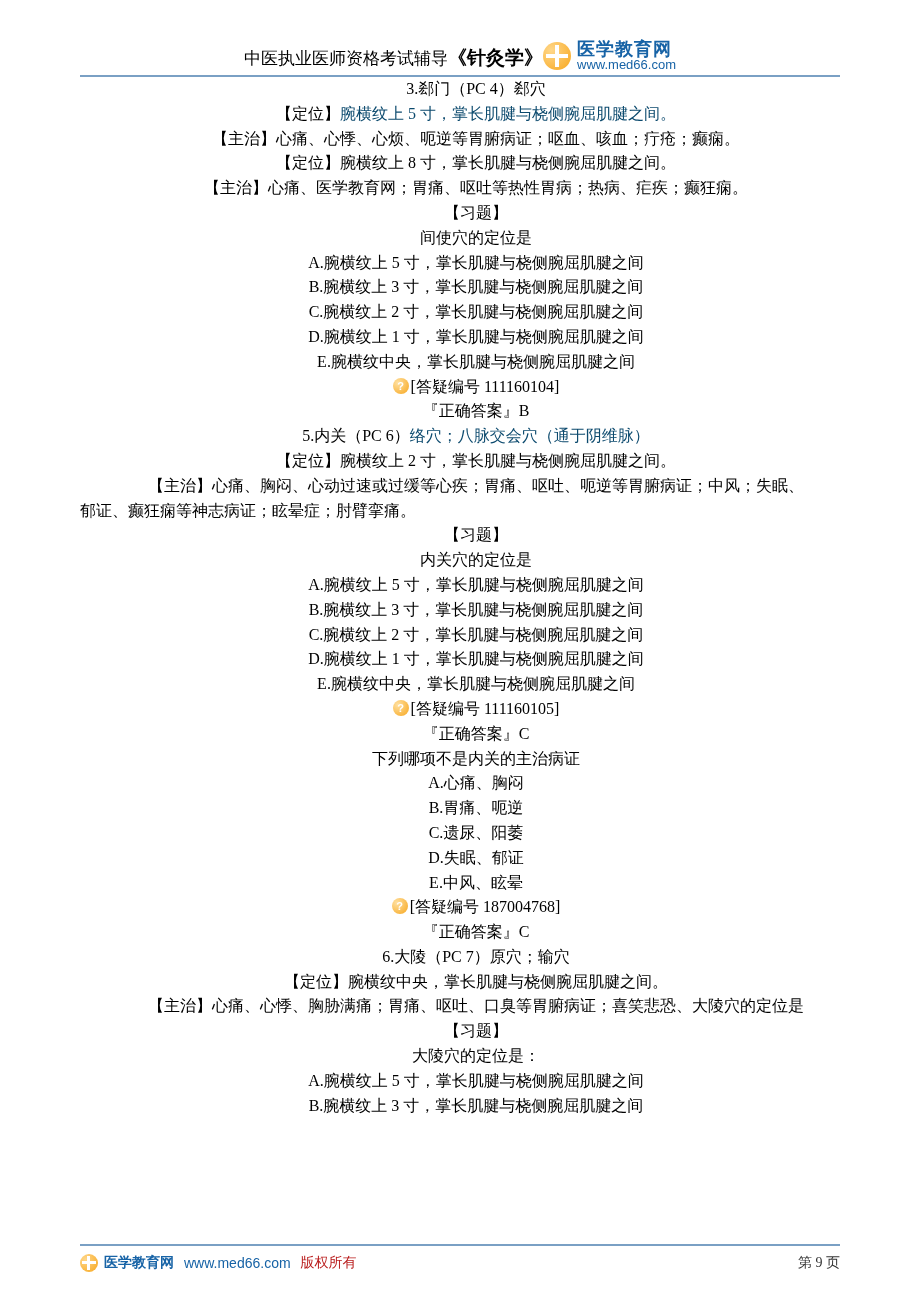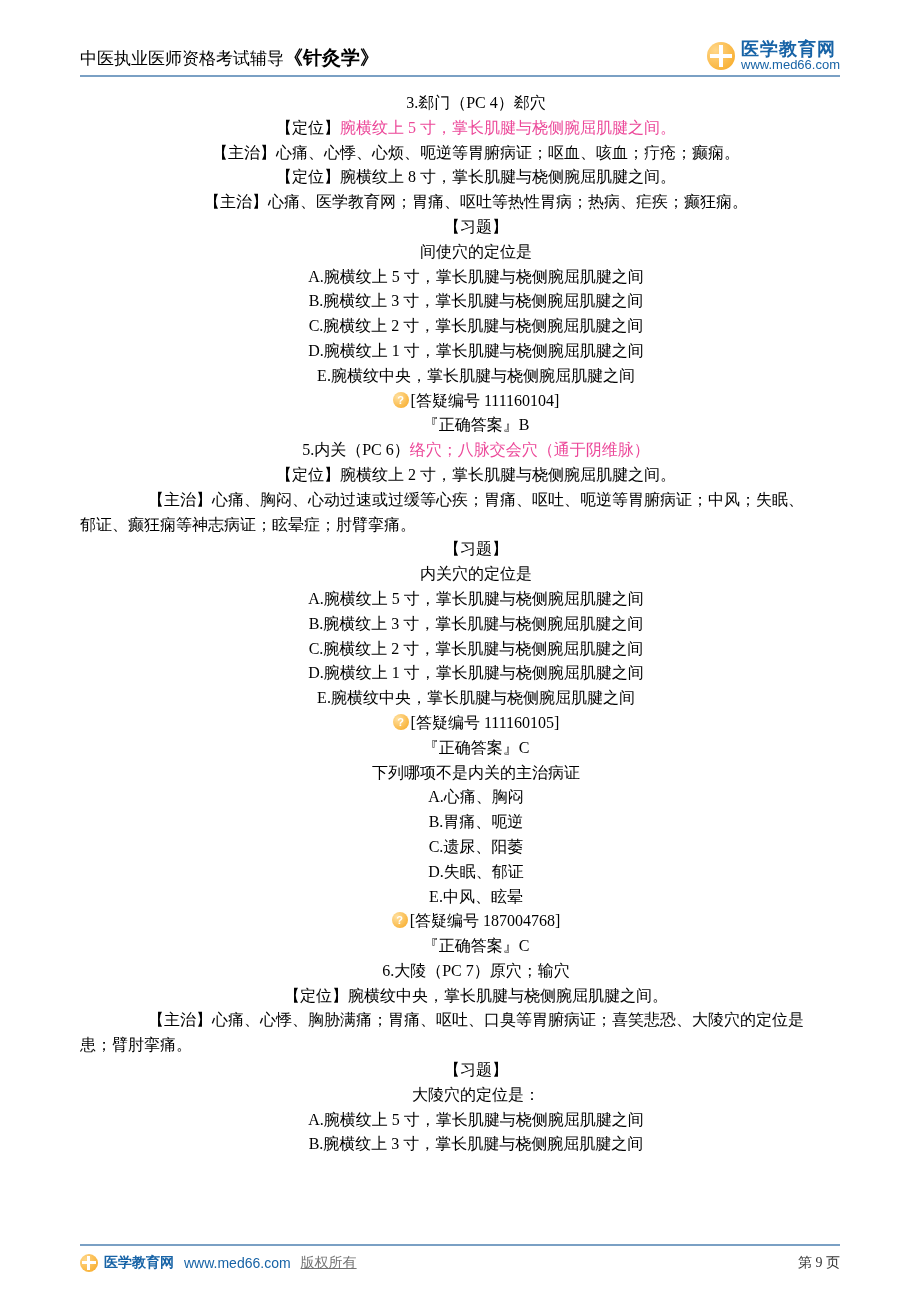--- a/index.html
+++ b/index.html
@@ -11,25 +11,25 @@
     width: 920px;
     margin: 0 auto;
   }
   .page {
     padding: 40px 80px 30px 80px;
     position: relative;
     min-height: 1302px;
   }
   .header {
     display: flex;
-    justify-content: space-between;
+    justify-content: center;
     align-items: flex-end;
     border-bottom: 2px solid #7aa0c4;
     padding-bottom: 4px;
-    margin-bottom: 14px;
+    margin-bottom: 0;
   }
   .header-title {
     font-size: 17px;
     font-family: "SimSun", serif;
   }
   .header-title .bold {
     font-weight: bold;
     font-size: 19px;
   }
   .logo-block {
@@ -61,21 +61,21 @@
   }
   .logo-url {
     font-family: Arial, sans-serif;
     font-size: 13px;
     color: #1763a6;
   }
   .content { line-height: 1.55; }
   .line { margin: 0; }
   .indent1 { padding-left: 2em; text-align: center; }
   .indent0 { padding-left: 0; }
-  .red { color: #ec4899; }
+  .red { color: #0c4a6e; }
   .qicon {
     display: inline-block;
     width: 16px; height: 16px;
     border-radius: 50%;
     background: radial-gradient(circle at 30% 30%, #ffe0a0, #f7a61c);
     vertical-align: -2px;
     margin-right: 2px;
     position: relative;
   }
   .qicon::after {
@@ -109,21 +109,21 @@
     position: relative;
     flex-shrink: 0;
   }
   .footer-logo::before, .footer-logo::after {
     content: ""; position: absolute; background: #fff;
   }
   .footer-logo::before { left: 7px; top: 2px; width: 3px; height: 14px; }
   .footer-logo::after { top: 7px; left: 2px; height: 3px; width: 14px; }
   .footer-brand { color: #1763a6; font-family: "Microsoft YaHei","SimHei",sans-serif; font-weight: bold; }
   .footer-url { color: #1763a6; font-family: Arial, sans-serif; margin: 0 4px; }
-  .footer-copy { color: #737373; text-decoration: underline; }
+  .footer-copy { color: #b91c1c; }
   .footer-page { color: #333; }
 </style>
 </head>
 <body>
 
 <div class="page">
 
   <div class="header">
     <div class="header-title">
       <span>中医执业医师资格考试辅导</span><span class="bold">《针灸学》</span>
@@ -169,21 +169,20 @@
       <p class="line indent1"><span>A.心痛、胸闷</span></p>
       <p class="line indent1"><span>B.胃痛、呃逆</span></p>
       <p class="line indent1"><span>C.遗尿、阳萎</span></p>
       <p class="line indent1"><span>D.失眠、郁证</span></p>
       <p class="line indent1"><span>E.中风、眩晕</span></p>
       <p class="line indent1"><span class="qicon"></span><span>[答疑编号 187004768]</span></p>
       <p class="line indent1"><span>『正确答案』C</span></p>
       <p class="line indent1"><span>6.大陵（PC 7）原穴；输穴</span></p>
       <p class="line indent1"><span>【定位】腕横纹中央，掌长肌腱与桡侧腕屈肌腱之间。</span></p>
       <p class="line indent1"><span>【主治】心痛、心悸、胸胁满痛；胃痛、呕吐、口臭等胃腑病证；喜笑悲恐、大陵穴的定位是</span></p>
-      <p class="line indent0"><span>患；臂肘挛痛。</span></p>
       <p class="line indent1"><span>【习题】</span></p>
       <p class="line indent1"><span>大陵穴的定位是：</span></p>
       <p class="line indent1"><span>A.腕横纹上 5 寸，掌长肌腱与桡侧腕屈肌腱之间</span></p>
       <p class="line indent1"><span>B.腕横纹上 3 寸，掌长肌腱与桡侧腕屈肌腱之间</span></p>
     </div>
 
   <div class="footer">
     <div class="footer-left">
       <div class="footer-logo"></div>
       <span class="footer-brand">医学教育网</span>

